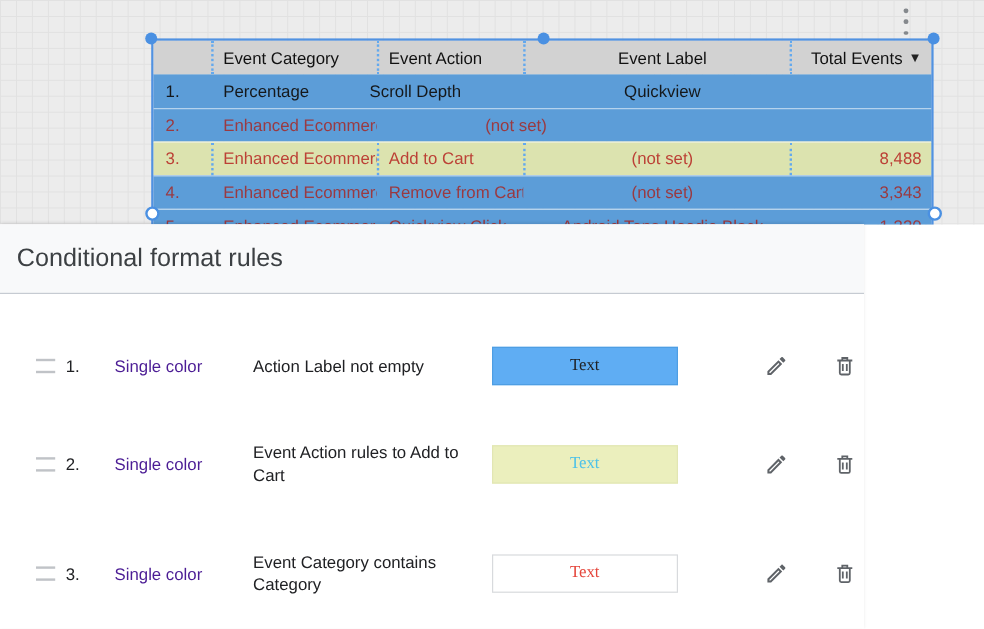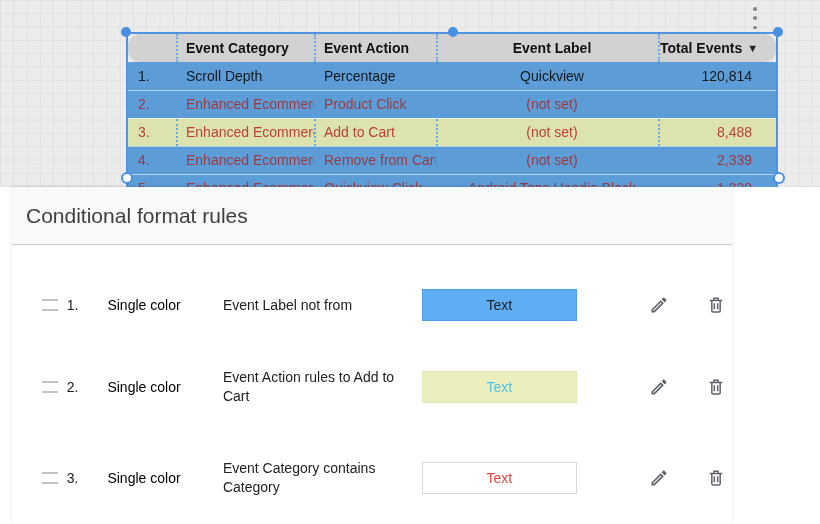--- a/index.html
+++ b/index.html
@@ -9,27 +9,27 @@
   .canvas{position:absolute;left:0;top:0;width:820px;height:187px;overflow:hidden;
     background-color:#ECECEC;
     background-image:linear-gradient(#E1E1E1 1px,transparent 1px),
                      linear-gradient(90deg,#E1E1E1 1px,transparent 1px);
     background-size:13.3px 13.3px;}
 
   
   .gtable{position:absolute;left:126px;top:32px;width:652px;box-sizing:border-box;
     border:2px solid #5192E1;border-bottom:none;font-size:14px;}
   .trow{display:flex;height:28px;line-height:28px;white-space:nowrap;}
-  .thead{background:#D2D2D2;font-weight:bold;color:#111;height:28px;border-radius:12px;}
+  .thead{background:#D2D2D2;font-weight:normal;color:#111;height:28px;}
   .cell{box-sizing:border-box;overflow:hidden;padding-left:10px;}
   .c-num{width:48px;}
   .c-cat{width:138px;}
   .c-act{width:122px;}
   .c-lab{width:222px;text-align:center;}
-  .c-tot{width:118px;text-align:right;padding-right:24px;padding-left:0;}
+  .c-tot{width:118px;text-align:right;padding-right:8px;padding-left:0;}
   .thead .cell.dotl,.r-yellow .cell.dotl{border-left:2px dotted #63A9EE;padding-left:8px;}
   .thead .c-tot.dotl,.r-yellow .c-tot.dotl{padding-left:0;}
   .r-blue{background:#5C9DD8;}
   .r-yellow{background:#DCE3AF;}
   .t-black{color:#15181B;}
   .t-red{color:#9A3A41;}
   .t-redy{color:#BC4136;}
   .trow+.trow{border-top:1px solid rgba(255,255,255,.55);height:27px;line-height:27px;}
   .trow.first{border-top:none;height:28px;line-height:28px;}
 
@@ -38,36 +38,36 @@
   
   .handle{position:absolute;width:10px;height:10px;border-radius:50%;background:#4A90E2;}
   .handle.hollow{background:#fff;border:2px solid #4A90E2;width:8px;height:8px;}
 
   
   .dots{position:absolute;left:749px;top:5px;width:12px;height:22px;display:flex;
     flex-direction:column;align-items:center;justify-content:space-between;padding:2px 0;cursor:pointer;}
   .dots i{width:3.5px;height:3.5px;border-radius:50%;background:#85898D;}
 
   
-  .panel{position:absolute;left:12px;top:187px;width:720px;height:337px;background:#fff;
+  .panel{position:absolute;left:0;top:187px;width:720px;height:337px;background:#fff;
     box-shadow:0 -1px 3px rgba(0,0,0,.12);}
   .panel-head{height:57px;background:#F8F9FA;border-bottom:1px solid #C6CBD2;
     display:flex;align-items:center;}
   .panel-title{font-size:21px;color:#3C4043;padding-left:14px;}
   .panel-body{padding-top:19px;}
 
   .rule{display:flex;align-items:center;height:82px;}
   .rule.tall{height:100px;}
   .drag{margin-left:30px;width:18px;height:8px;border-top:2px solid #C0C3C7;
     border-bottom:2px solid #C0C3C7;cursor:grab;}
   .r-num{margin-left:9px;width:28px;font-size:14px;color:#202124;}
-  .r-type{margin-left:16px;width:120px;font-size:14px;color:#000000;}
+  .r-type{margin-left:16px;width:120px;font-size:14px;color:#4c1d95;}
   .r-cond{margin-left:10px;width:215px;font-size:14px;color:#202124;line-height:19px;}
   .swatch{margin-left:10px;width:176px;height:32px;box-sizing:border-box;
-    display:flex;align-items:center;justify-content:center;font-size:14px;cursor:pointer;}
+    display:flex;align-items:center;justify-content:center;font-size:14px;cursor:pointer;font-family:Liberation Serif, serif;}
   .icon-btn{width:36px;height:36px;display:flex;align-items:center;justify-content:center;
     cursor:pointer;border-radius:50%;}
   .icon-btn.edit{margin-left:66px;}
   .icon-btn.del{margin-left:26px;}
   .icon-btn svg{display:block;}
 </style>
 </head>
 <body>
 
 <div class="canvas">
@@ -76,47 +76,45 @@
     <div class="trow thead">
       <div class="cell c-num"></div>
       <div class="cell c-cat dotl">Event Category</div>
       <div class="cell c-act dotl">Event Action</div>
       <div class="cell c-lab dotl">Event Label</div>
       <div class="cell c-tot dotl"><span>Total Events</span><span class="sort-caret">▼</span></div>
     </div>
 
     <div class="trow first r-blue t-black">
       <div class="cell c-num">1.</div>
+      <div class="cell c-act">Percentage</div>
       <div class="cell c-cat">Scroll Depth</div>
-      <div class="cell c-act">Percentage</div>
       <div class="cell c-lab">Quickview</div>
-      <div class="cell c-tot">120,814</div>
     </div>
 
     <div class="trow r-blue t-red">
       <div class="cell c-num">2.</div>
       <div class="cell c-cat">Enhanced Ecommerce</div>
-      <div class="cell c-act">Product Click</div>
       <div class="cell c-lab">(not set)</div>
     </div>
 
     <div class="trow r-yellow t-redy">
       <div class="cell c-num">3.</div>
       <div class="cell c-cat dotl">Enhanced Ecommerce</div>
       <div class="cell c-act dotl">Add to Cart</div>
       <div class="cell c-lab dotl">(not set)</div>
       <div class="cell c-tot dotl">8,488</div>
     </div>
 
     <div class="trow r-blue t-red">
       <div class="cell c-num">4.</div>
       <div class="cell c-cat">Enhanced Ecommerce</div>
       <div class="cell c-act">Remove from Cart</div>
       <div class="cell c-lab">(not set)</div>
-      <div class="cell c-tot">2,339</div>
+      <div class="cell c-tot">3,343</div>
     </div>
 
     <div class="trow r-blue t-red">
       <div class="cell c-num">5.</div>
       <div class="cell c-cat">Enhanced Ecommerce</div>
       <div class="cell c-act">Quickview Click</div>
       <div class="cell c-lab">Android Tops Hoodie Black</div>
       <div class="cell c-tot">1,320</div>
     </div>
   </div>
@@ -137,21 +135,21 @@
 <div class="panel">
   <div class="panel-head">
     <div class="panel-title">Conditional format rules</div>
   </div>
   <div class="panel-body">
 
     <div class="rule">
       <div class="drag"></div>
       <div class="r-num">1.</div>
       <div class="r-type">Single color</div>
-      <div class="r-cond">Event Label not from</div>
+      <div class="r-cond">Action Label not empty</div>
       <div class="swatch" style="background:#5FADF3;border:1px solid #4E9EE3;color:#1F2124">Text</div>
       <div class="icon-btn edit">
         <svg width="20" height="20" viewBox="0 0 24 24">
           <path fill="#5F6368" d="M14.06 9.02l.92.92L5.92 19H5v-.92l9.06-9.06M17.66 3c-.25 0-.51.1-.7.29l-1.83 1.83 3.75 3.75 1.83-1.83c.39-.39.39-1.02 0-1.41l-2.34-2.34c-.2-.2-.45-.29-.71-.29zm-3.6 3.19L3 17.25V21h3.75L17.81 9.94l-3.75-3.75z"></path>
         </svg>
       </div>
       <div class="icon-btn del">
         <svg width="20" height="20" viewBox="0 0 24 24">
           <path fill="none" stroke="#5F6368" stroke-width="1.8" d="M4.5 6.5h15M9.5 6V4h5v2M7 6.5V19a1.5 1.5 0 0 0 1.5 1.5h7A1.5 1.5 0 0 0 17 19V6.5M10 10v7M14 10v7"></path>
         </svg>

